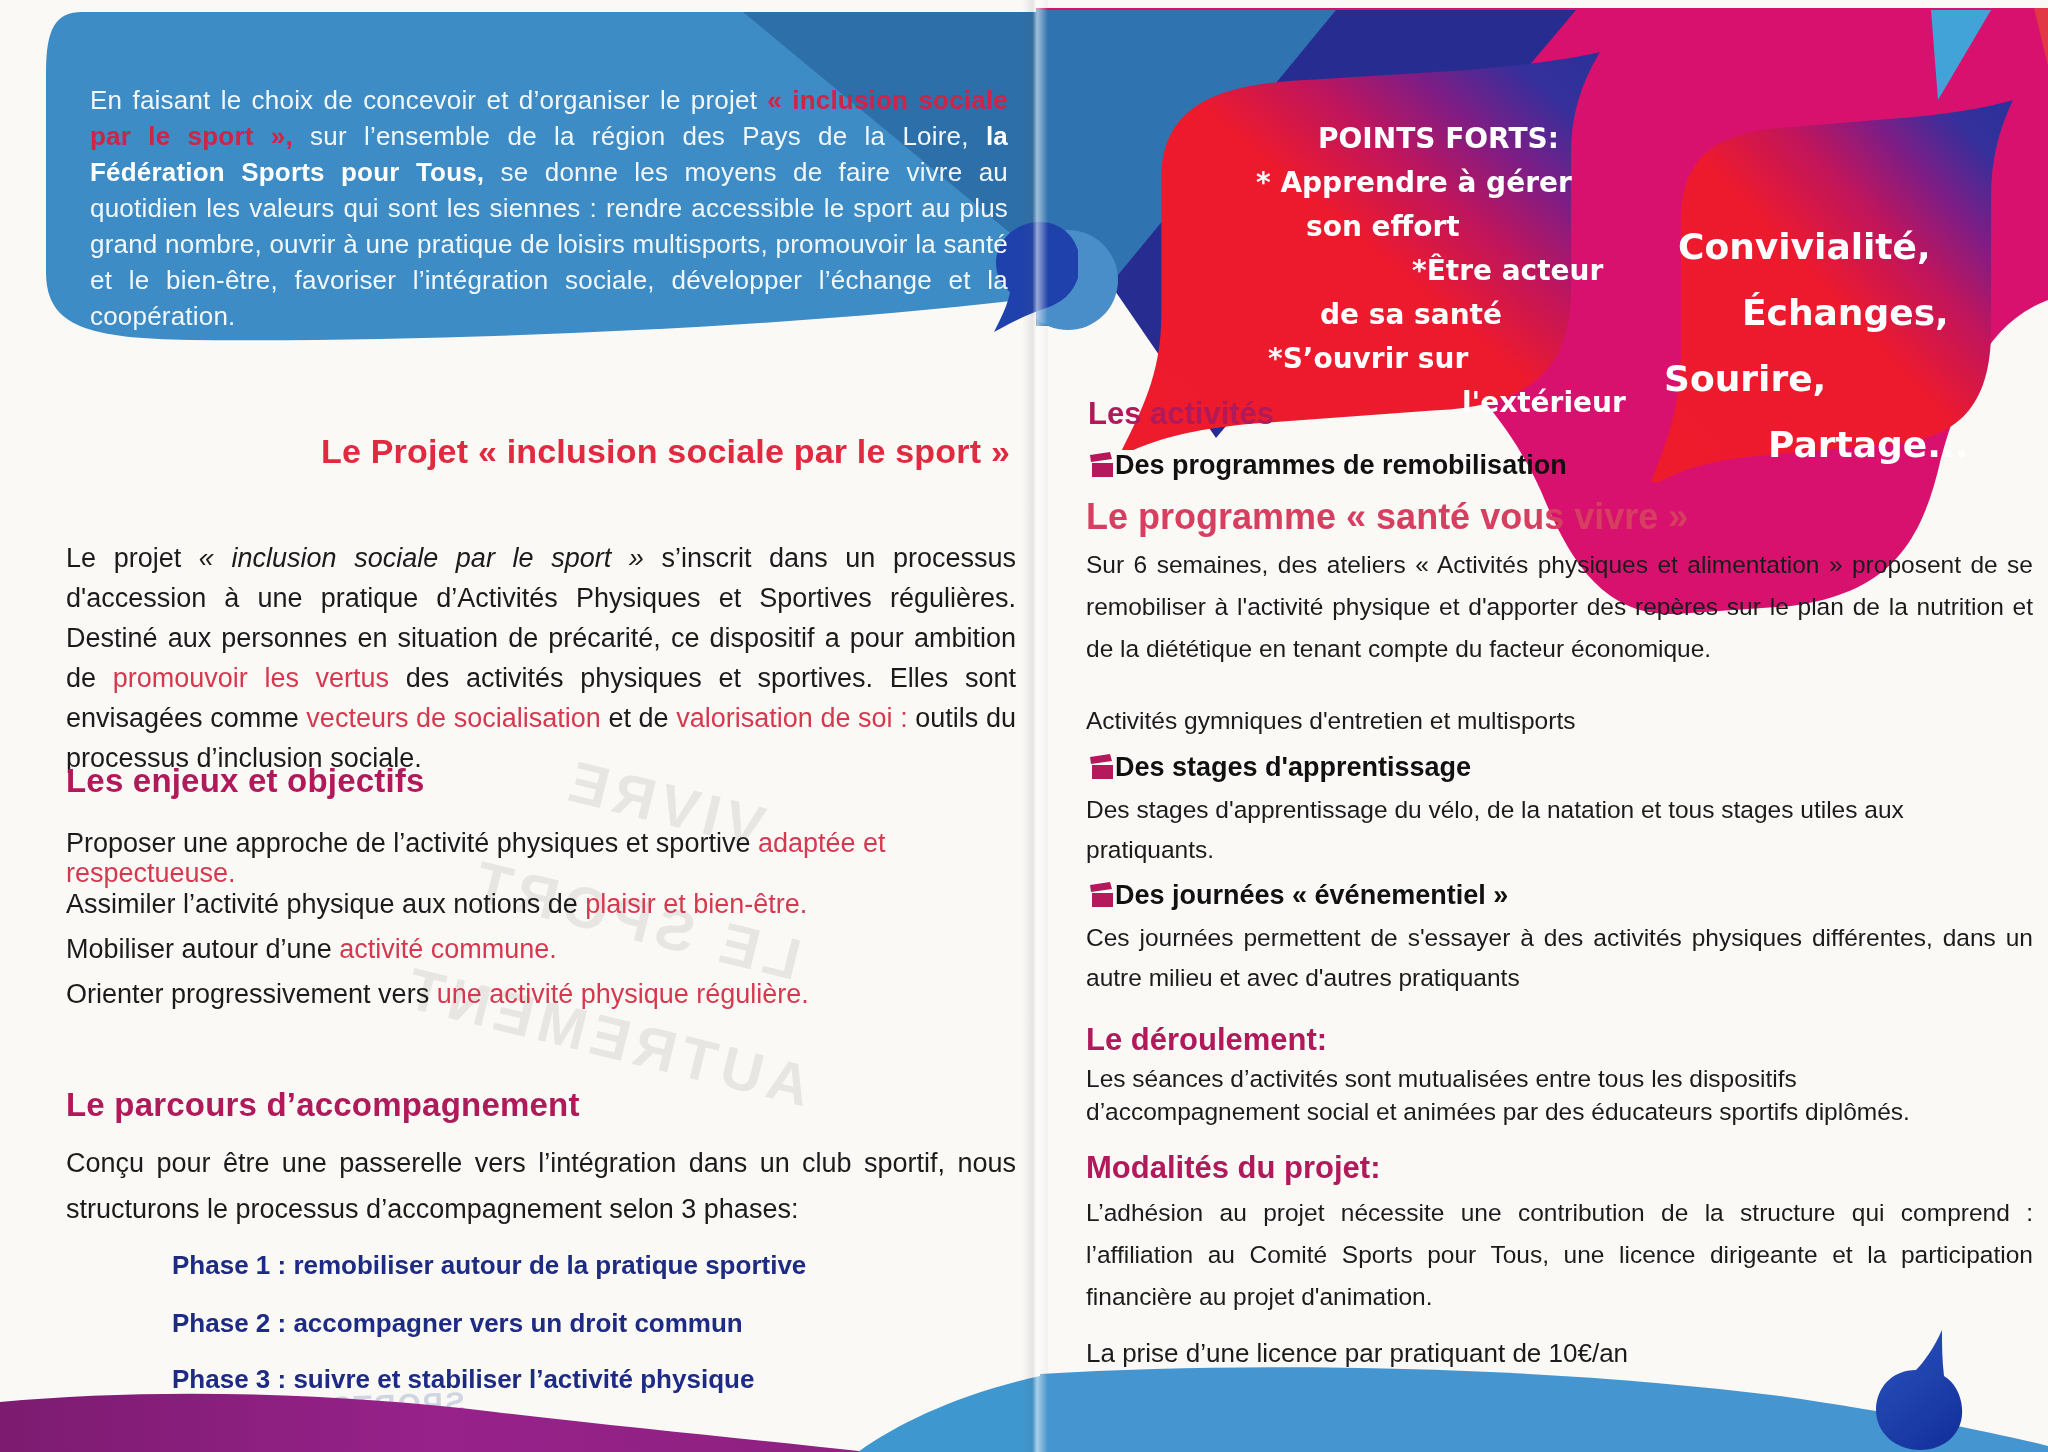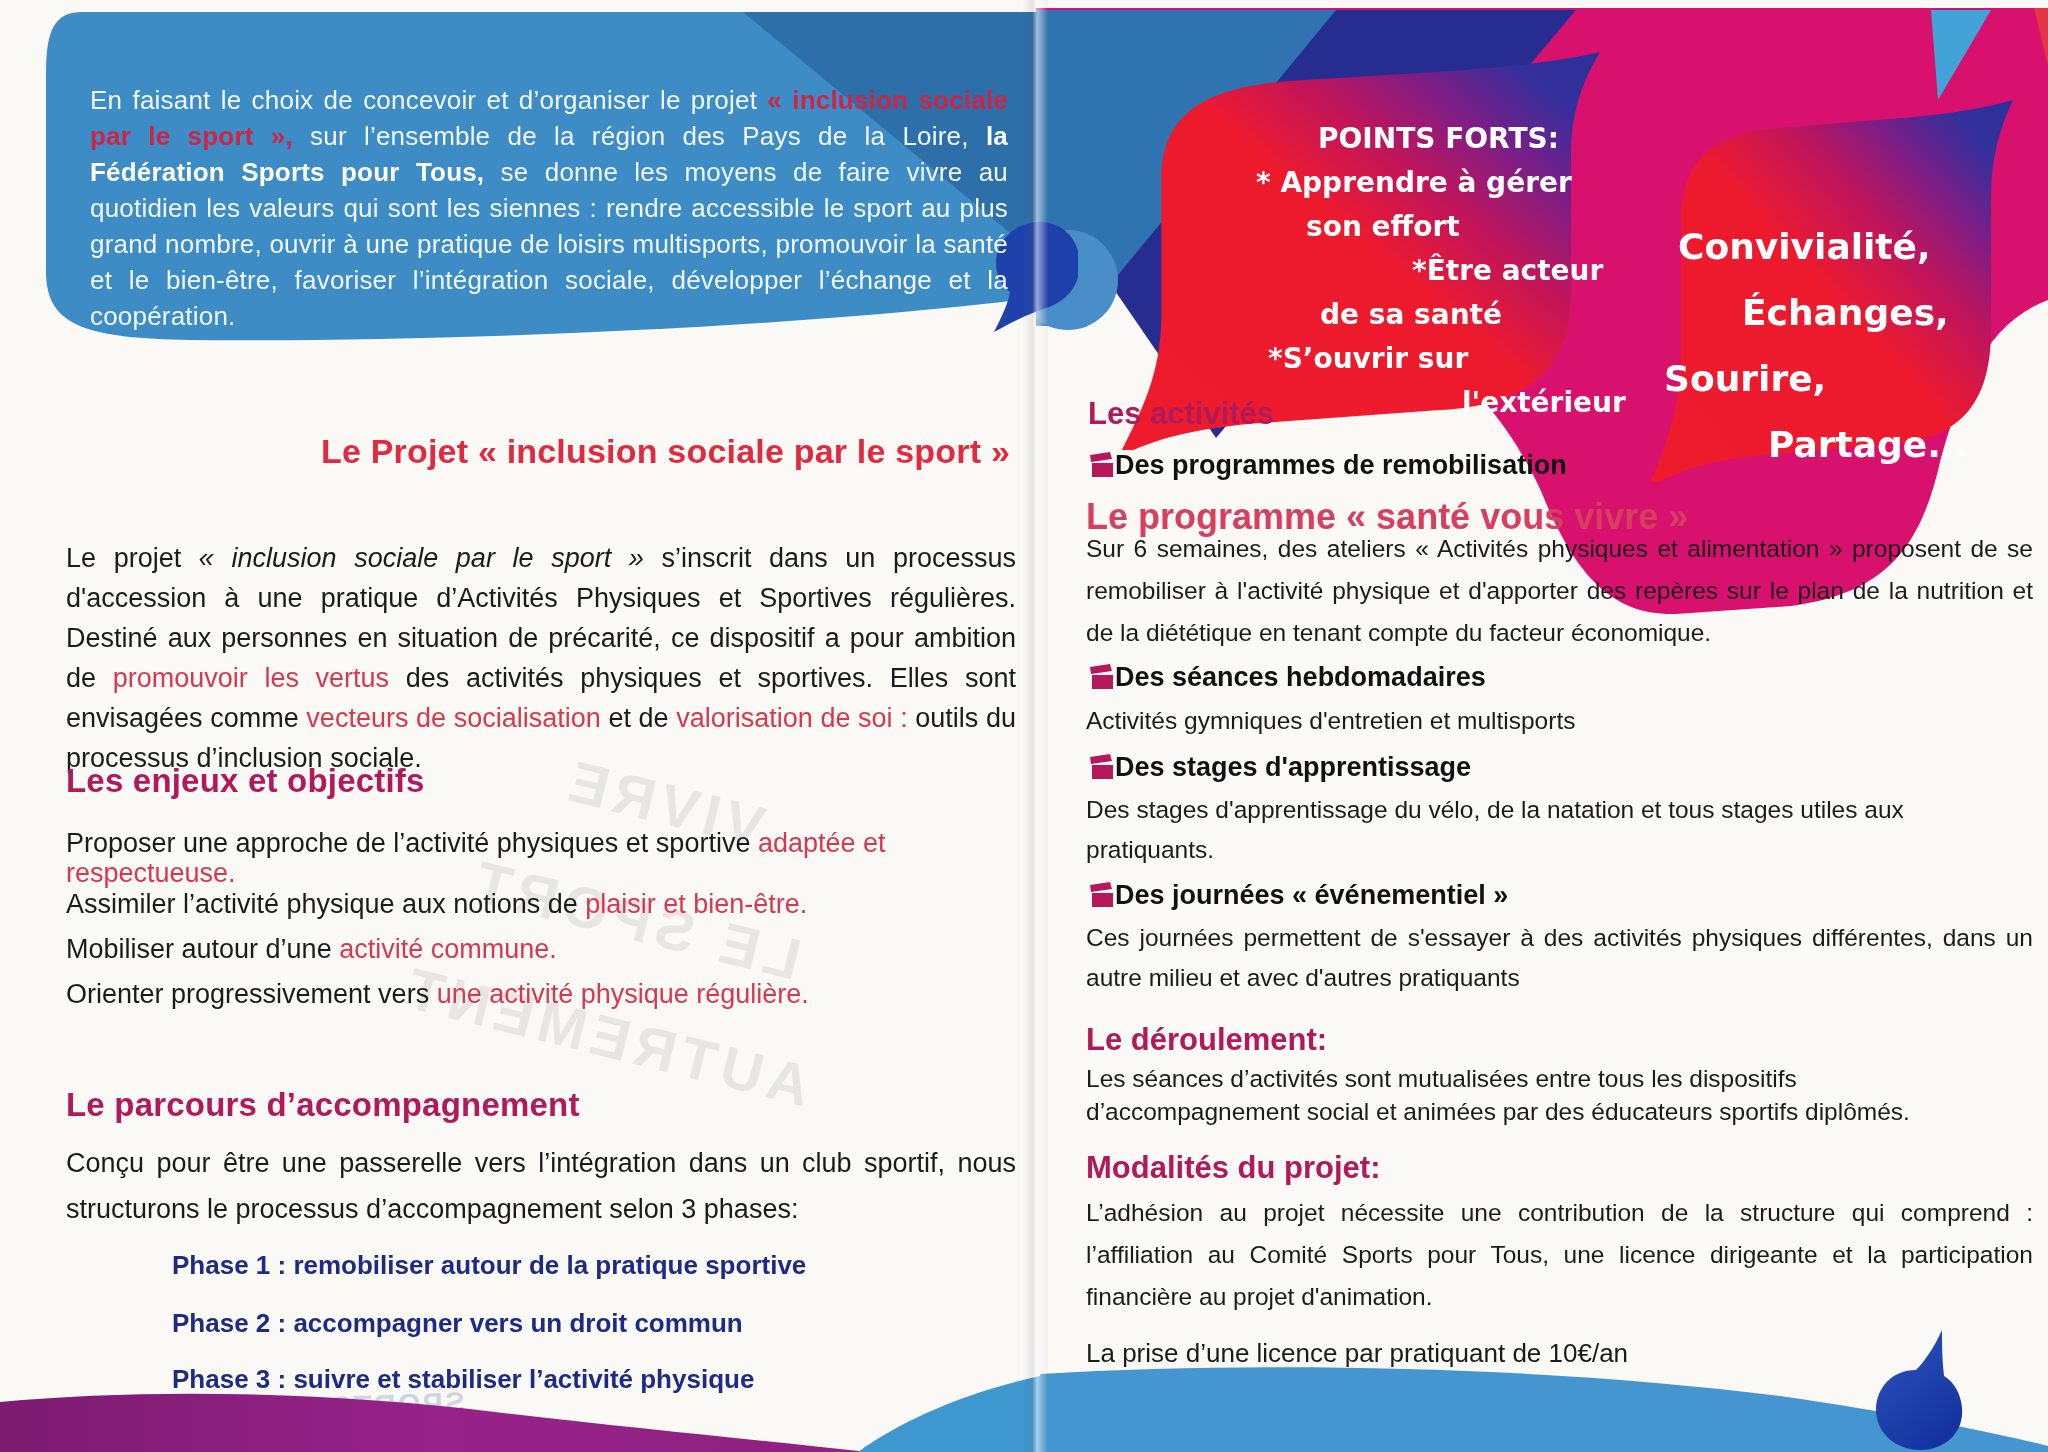--- a/index.html
+++ b/index.html
@@ -198,29 +198,22 @@
   <div class="abs h-right" style="left:1088px;top:396px">Les activités</div>
 
   <div class="act-row" style="left:1090px;top:450px">
     <svg width="25" height="26" viewBox="0 0 25 26" style="margin-top:2px">
       <polygon points="1,10 0,3 20,0 22,7" fill="#b5195b"></polygon>
         <rect x="2" y="11" width="21" height="14" fill="#b5195b"></rect>
     </svg>
     <span class="act-title">Des programmes de remobilisation</span>
   </div>
   <div class="abs act-sub" style="left:1086px;top:496px">Le programme « santé vous vivre »</div>
-  <div class="abs rbody just" style="left:1086px;top:528px;width:947px">Sur 6 semaines,  des ateliers « Activités physiques et alimentation »  proposent de se remobiliser à l'activité physique et d'apporter des repères sur le plan de la nutrition et de la diététique en tenant compte du facteur économique.</div>
-
-  <div class="act-row" style="left:1090px;top:662px">
-    <svg width="25" height="26" viewBox="0 0 25 26" style="margin-top:2px">
-      <polygon points="1,10 0,3 20,0 22,7" fill="#b5195b"></polygon>
-        <rect x="2" y="11" width="21" height="14" fill="#b5195b"></rect>
-    </svg>
-    <span class="act-title">Des séances hebdomadaires</span>
-  </div>
+  <div class="abs rbody just" style="left:1086px;top:544px;width:947px">Sur 6 semaines,  des ateliers « Activités physiques et alimentation »  proposent de se remobiliser à l'activité physique et d'apporter des repères sur le plan de la nutrition et de la diététique en tenant compte du facteur économique.</div>
+
   <div class="abs rbody" style="left:1086px;top:700px;width:947px">Activités gymniques d'entretien et multisports</div>
 
   <div class="act-row" style="left:1090px;top:752px">
     <svg width="25" height="26" viewBox="0 0 25 26" style="margin-top:2px">
       <polygon points="1,10 0,3 20,0 22,7" fill="#b5195b"></polygon>
         <rect x="2" y="11" width="21" height="14" fill="#b5195b"></rect>
     </svg>
     <span class="act-title">Des stages d'apprentissage</span>
   </div>
   <div class="abs rbody" style="left:1086px;top:790px;width:880px;line-height:40px">Des stages d'apprentissage du vélo, de la natation et tous stages utiles aux pratiquants.</div>

